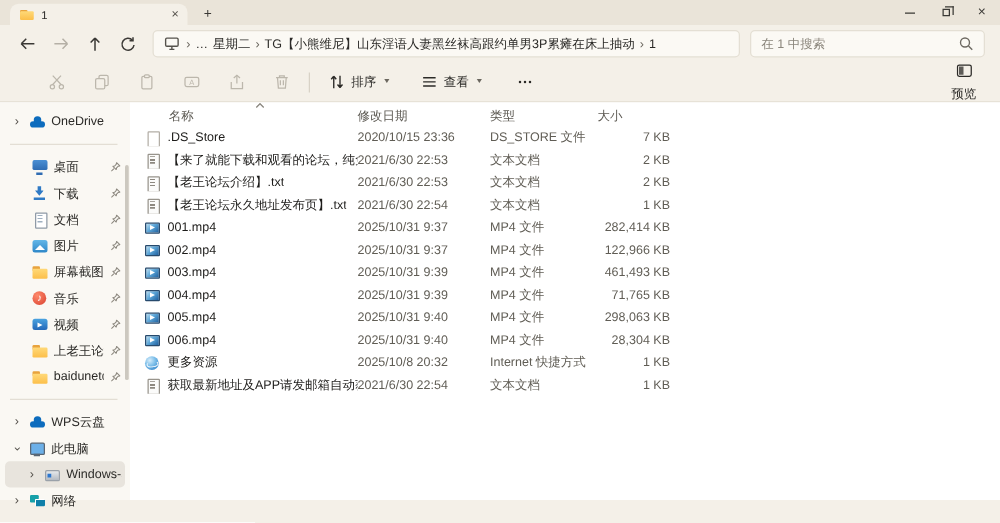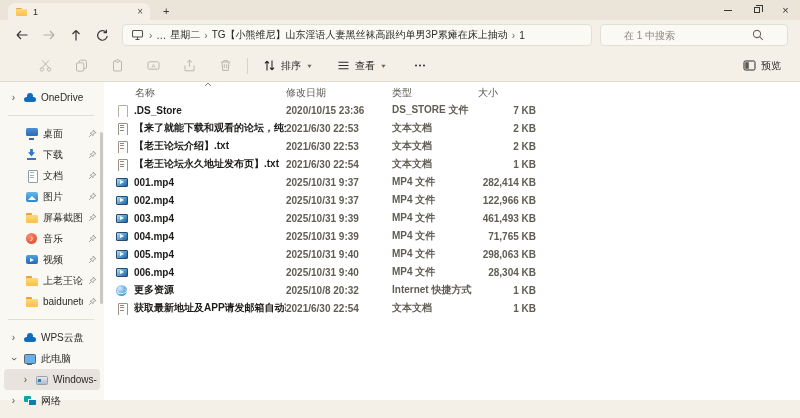--- a/index.html
+++ b/index.html
@@ -21,33 +21,33 @@
   .wc-max i::before{content:"";position:absolute;left:1px;top:-3px;width:6px;height:6px;border:1px solid #3a3835;border-left:none;border-bottom:none;}
   .wc-close{font-size:11px;}
 
   
   .navbar{height:30px;display:flex;align-items:center;padding:0 12px 0 8px;background:#f4f0e8;}
   .nav-btn{width:27px;height:24px;display:flex;align-items:center;justify-content:center;color:#3a3835;border-radius:4px;}
   .nav-btn.disabled{color:#b5b0a6;}
   .addressbox{flex:1;height:22px;margin-left:6px;background:#fbf9f4;border:1px solid #e4dfd4;border-radius:4px;display:flex;align-items:center;padding:0 8px;gap:3px;white-space:nowrap;overflow:hidden;}
   .crumb{color:#2b2a27;padding:0 2px;}
   .crumb-sep{color:#6b675f;font-size:10px;padding:0 2px;}
-  .searchbox{width:188px;height:22px;margin-left:8px;background:#fbf9f4;border:1px solid #e4dfd4;border-radius:4px;display:flex;align-items:center;padding:0 23px;gap:4px;}
+  .searchbox{width:188px;height:22px;margin-left:8px;background:#fbf9f4;border:1px solid #e4dfd4;border-radius:4px;display:flex;align-items:center;padding:0 8px;gap:4px;}
   .searchbox input{border:0;background:transparent;outline:none;flex:1;min-width:0;font-size:10px;color:#3a3835;font-family:inherit;}
   .searchbox input::placeholder{color:#8b867c;}
 
   
   .toolbar{height:32px;border-bottom:1px solid #e2ddd1;display:flex;align-items:center;padding:0 12px;background:#f4f0e8;}
   .tb-btn{display:flex;align-items:center;gap:5px;padding:4px 7px;border-radius:4px;color:#2b2a27;}
   .tb-btn.disabled{color:#bcb7ac;}
   .tb-group{display:flex;gap:9px;margin-left:20px;}
   .tb-sep{width:1px;height:16px;background:#d8d2c6;margin:0 8px;}
   .tb-chev{font-size:7px;color:#6b675f;transform:scaleY(.8);}
   .tb-label{font-size:10px;}
-  .tb-preview{margin-left:auto;}
+  .tb-preview{margin-left:auto;flex-direction:column;}
   svg{display:block;}
 
   
   .content{position:absolute;top:82px;left:0;right:0;bottom:18px;display:flex;background:#fff;}
   .sidebar{width:104px;position:relative;background:#faf8f3;padding-top:5px;flex:0 0 104px;}
   .srow{height:21px;display:flex;align-items:center;margin:0 4px;padding:0 3px 0 5px;gap:5px;border-radius:4px;position:relative;}
   .srow .chev{width:9px;flex:0 0 9px;color:#55524c;font-size:10px;text-align:center;line-height:1;}
   .srow .chev.exp{transform:rotate(90deg);}
   .srow.pinned-row{padding-left:21px;}
   .srow.indent1{padding-left:17px;}
@@ -83,21 +83,21 @@
   .si-network::after{content:"";position:absolute;right:.5px;bottom:2px;width:7px;height:5.5px;background:#0e7fa8;border-radius:1px;border-left:1px solid #fff;border-top:1px solid #fff;}
 
   
   .filepane{flex:1;position:relative;padding:2px 0 0 8px;background:#fff;}
   .lheader{display:flex;height:17px;align-items:center;color:#5c5952;position:relative;}
   .sort-caret{position:absolute;left:92px;top:-2px;}
   .hname{width:174px;padding-left:23px;}
   .hdate{width:106px;}
   .htype{width:86px;}
   .hsize{width:58px;}
-  .rows .row{display:flex;height:18px;align-items:center;font-weight:bold;}
+  .rows .row{display:flex;height:18px;align-items:center;}
   .c-name{width:174px;display:flex;align-items:center;gap:6px;padding-left:3px;overflow:hidden;white-space:nowrap;}
   .fname{overflow:hidden;white-space:nowrap;color:#1d1c1a;}
   .c-date{width:106px;color:#605d55;}
   .c-type{width:86px;color:#605d55;}
   .c-size{width:58px;text-align:right;color:#605d55;}
 
   
   .fic{width:13px;height:13px;position:relative;flex:0 0 13px;}
   .fic-file::before{content:"";position:absolute;left:2.5px;top:1px;width:8px;height:11px;background:#fff;border:1px solid #b3aea6;border-radius:1px;}
   .fic-txt::before{content:"";position:absolute;left:2.5px;top:1px;width:8px;height:11px;background:#fbfbfa;border:1px solid #98948c;border-radius:1px;}

